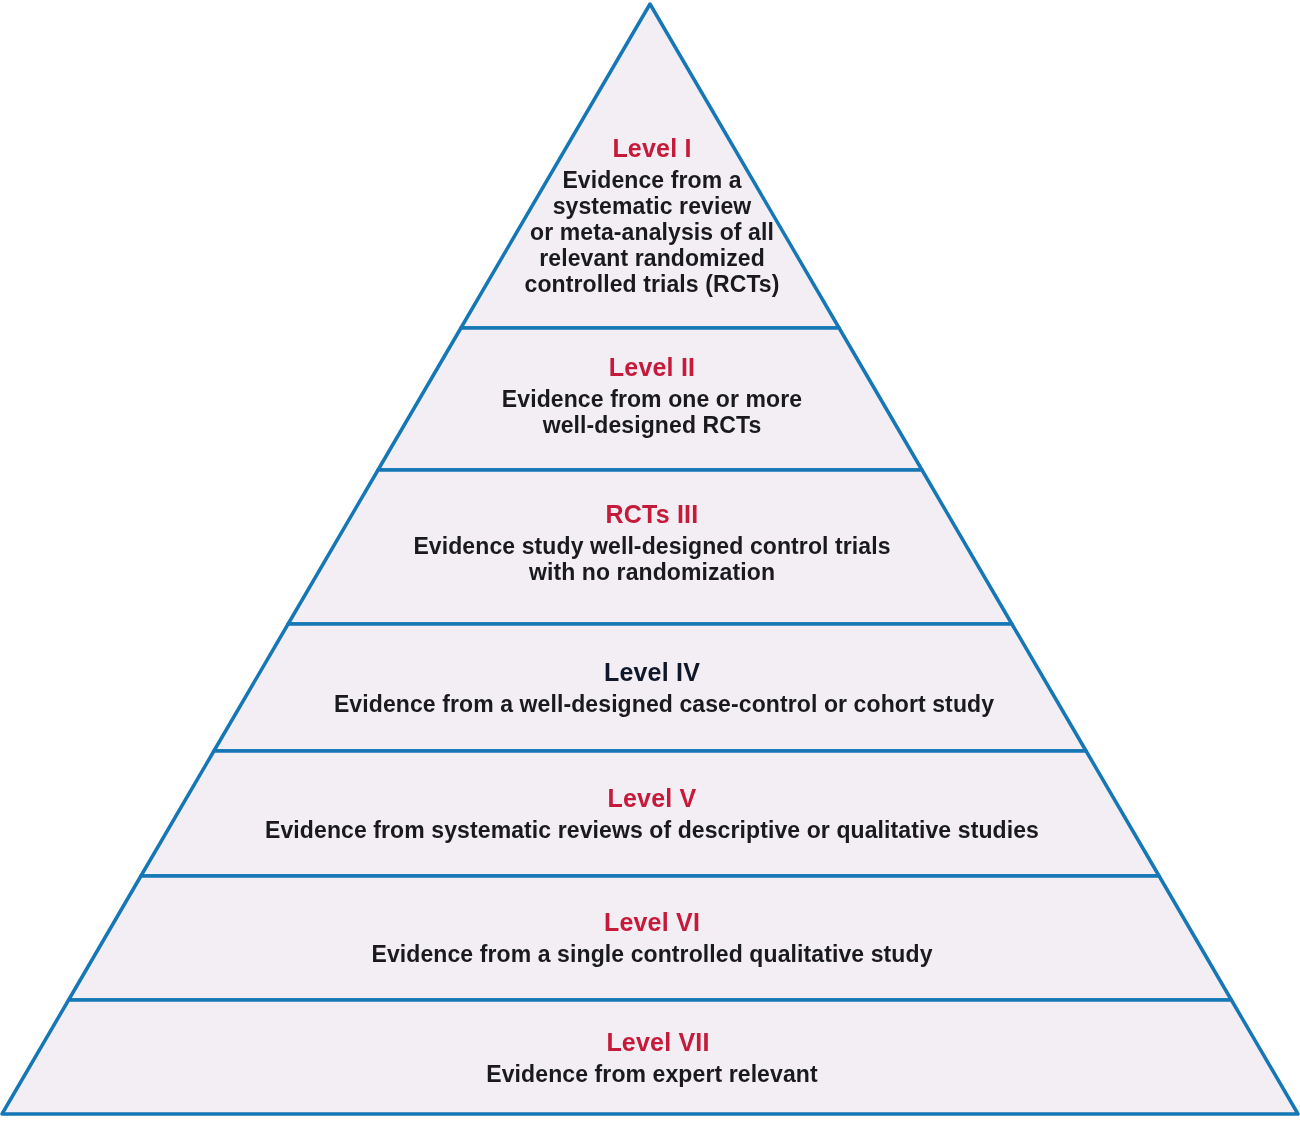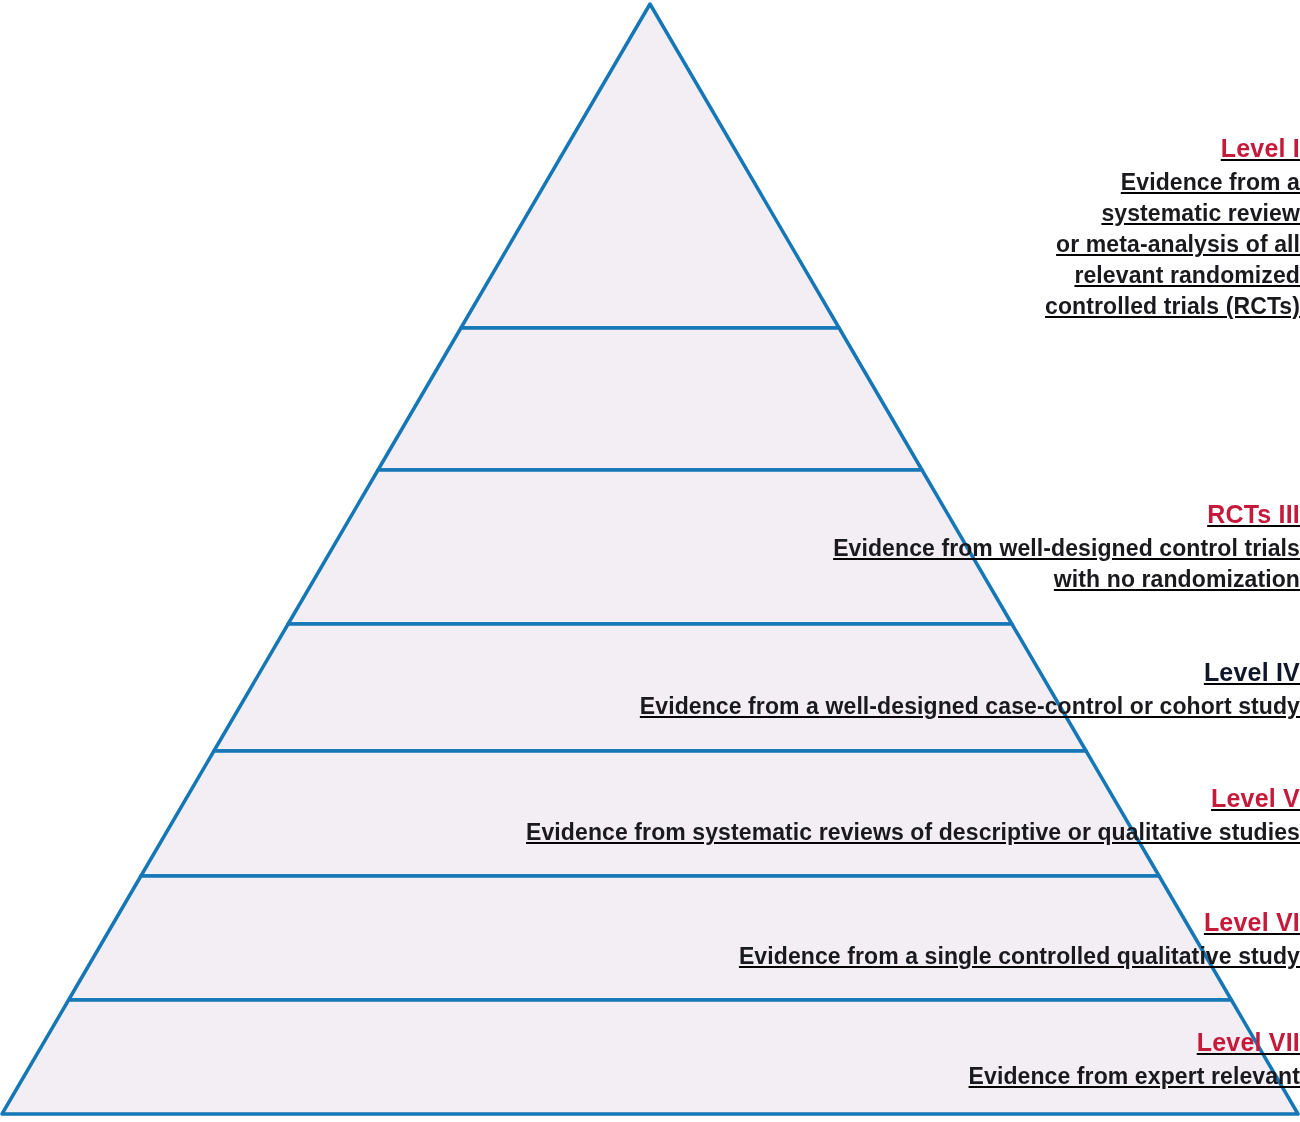--- a/index.html
+++ b/index.html
@@ -21,35 +21,34 @@
     left: 0;
     top: 0;
     width: 1300px;
     height: 1122px;
     display: block;
   }
   .level-text {
     position: absolute;
     left: 4px;
     right: 0;
-    text-align: right;
+    text-align: center;
     pointer-events: none;
-    text-decoration: underline;
   }
   .level-heading {
     font-size: 25px;
     font-weight: 700;
     line-height: 30px;
     margin-bottom: 4px;
     letter-spacing: 0.2px;
   }
   .level-body {
     font-size: 23px;
     font-weight: 700;
-    line-height: 31px;
+    line-height: 26px;
     white-space: pre-line;
     letter-spacing: 0.1px;
   }
 </style>
 </head>
 <body style="background: rgb(255, 255, 255);">
 
 <div class="stage">
 
   <svg class="pyramid-svg" viewBox="0 0 1300 1122" xmlns="http://www.w3.org/2000/svg">
@@ -64,24 +63,29 @@
 
   <div class="level-text" style="top:133px">
     <div class="level-heading" style="color: rgb(198, 26, 59);">Level I</div>
     <div class="level-body" style="color: rgb(26, 26, 30);">Evidence from a
 systematic review
 or meta-analysis of all
 relevant randomized
 controlled trials (RCTs)</div>
   </div>
 
+  <div class="level-text" style="top:352px">
+    <div class="level-heading" style="color: rgb(198, 26, 59);">Level II</div>
+    <div class="level-body" style="color: rgb(26, 26, 30);">Evidence from one or more
+well-designed RCTs</div>
+  </div>
 
   <div class="level-text" style="top:499px">
     <div class="level-heading" style="color: rgb(198, 26, 59);">RCTs III</div>
-    <div class="level-body" style="color: rgb(26, 26, 30);">Evidence from well-designed control trials
+    <div class="level-body" style="color: rgb(26, 26, 30);">Evidence study well-designed control trials
 with no randomization</div>
   </div>
 
   <div class="level-text" style="top:657px">
     <div class="level-heading" style="color: #0f172a;">Level IV</div>
     <div class="level-body" style="color: rgb(26, 26, 30); padding-left: 24px;">Evidence from a well-designed case-control or cohort study</div>
   </div>
 
   <div class="level-text" style="top:783px">
     <div class="level-heading" style="color: rgb(198, 26, 59);">Level V</div>

